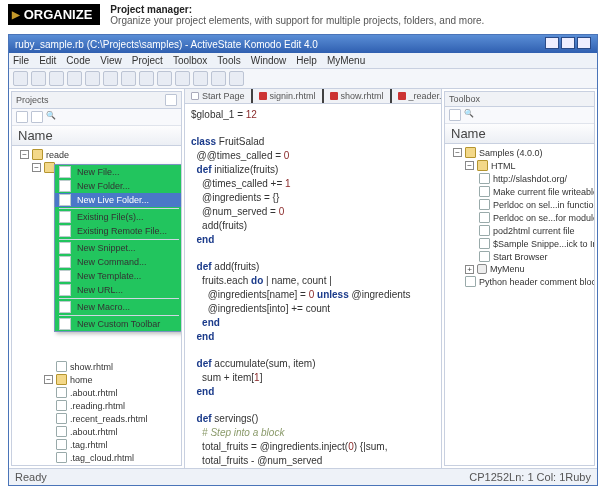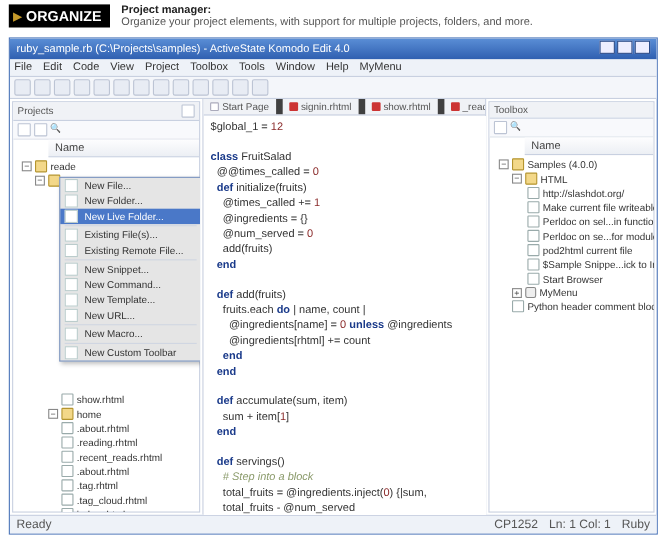--- a/index.html
+++ b/index.html
@@ -13,43 +13,43 @@
 .titlebar { background: linear-gradient(#5a8ed6, #2f5fb0); color: #fff; font-size: 10px; padding: 2px 6px; display: flex; justify-content: space-between; align-items: center; }
 .titlebar .controls span { display: inline-block; width: 14px; height: 12px; background: #eef; border: 1px solid #2a4a88; margin-left: 2px; }
 .menubar { background: #eef2f8; border-bottom: 1px solid #c8d0e0; font-size: 10px; padding: 2px 4px; display: flex; gap: 10px; color: #333; }
 .toolbar { background: #f4f6fa; border-bottom: 1px solid #c8d0e0; padding: 2px 4px; display: flex; gap: 3px; }
 .tool-ico { width: 15px; height: 15px; background: #e8ecf4; border: 1px solid #bcc4d4; border-radius: 2px; }
 .body-row { flex: 1; display: flex; overflow: hidden; }
 .panel { border: 1px solid #c8d0e0; background: #fff; display: flex; flex-direction: column; overflow: hidden; }
 .panel-head { background: #f0f2f6; border-bottom: 1px solid #c8d0e0; font-size: 9px; padding: 2px 4px; color: #555; display: flex; justify-content: space-between; align-items: center; }
 .panel-tools { background: #f8f9fc; border-bottom: 1px solid #e0e4ec; padding: 2px 4px; display: flex; gap: 3px; }
 .mini-ico { width: 12px; height: 12px; border: 1px solid #bcc4d4; background: #fff; border-radius: 1px; }
-.panel-col-head { background: linear-gradient(#fdfdfe,#eceff4); border-bottom: 1px solid #c8d0e0; font-size: 10px; padding: 2px 6px; color: #444; margin-left: 32px; }
+.panel-col-head { background: linear-gradient(#fdfdfe,#eceff4); border-bottom: 1px solid #c8d0e0; font-size: 13px; padding: 2px 6px; color: #444; }
 .tree { flex: 1; overflow: auto; font-size: 9px; color: #333; padding: 2px 2px 6px; position: relative; }
 .tree .row { padding: 1px 0 1px 6px; white-space: nowrap; display: flex; align-items: center; gap: 3px; }
 .tree .ico { width: 11px; height: 11px; flex-shrink: 0; border-radius: 1px; }
 .fold { background: #f3d889; border: 1px solid #b5952f; }
 .file { background: #fff; border: 1px solid #9aa; }
 .html-ico { background: #fff; border: 1px solid #9aa; }
 .exp { width: 9px; height: 9px; border: 1px solid #888; background: #fff; color: #444; font-size: 8px; line-height: 7px; text-align: center; flex-shrink: 0; }
-.ctx-menu { position: absolute; top: 18px; left: 42px; background: #e5e5e5; border: 1px solid #7a94c0; box-shadow: 2px 2px 4px rgba(0,0,0,0.25); font-size: 9px; width: 130px; z-index: 10; }
+.ctx-menu { position: absolute; top: 18px; left: 42px; background: #22c55e; border: 1px solid #7a94c0; box-shadow: 2px 2px 4px rgba(0,0,0,0.25); font-size: 9px; width: 130px; z-index: 10; }
 .ctx-menu .item { padding: 2px 6px 2px 22px; position: relative; display: flex; align-items: center; }
 .ctx-menu .item .mi-ico { position: absolute; left: 4px; width: 12px; height: 12px; border: 1px solid #bcc; background: #fff; }
 .ctx-menu .item.sel { background: #4a78c8; color: #fff; }
 .ctx-menu .sep { border-top: 1px solid #d0d6e2; margin: 1px 4px; }
 .center { flex: 1; display: flex; flex-direction: column; overflow: hidden; border-left: 1px solid #c8d0e0; border-right: 1px solid #c8d0e0; }
 .tabs { background: #f0f2f6; border-bottom: 1px solid #c8d0e0; display: flex; font-size: 9px; overflow: hidden; }
-.tab { padding: 2px 6px; border-right: 6px solid #404040; color: #555; white-space: nowrap; display: flex; align-items: center; gap: 3px; }
+.tab { padding: 2px 6px; border-right: 2px solid #404040; color: #555; white-space: nowrap; display: flex; align-items: center; gap: 3px; }
 .tab .ti { width: 8px; height: 8px; border-radius: 1px; }
 .editor { flex: 1; overflow: auto; font-family: "Courier New", monospace; font-size: 10px; line-height: 13px; padding: 4px 6px; white-space: pre; color: #333; background: #fff; }
 .editor .kw { color: #1a3a8a; font-weight: bold; }
 .editor .num { color: #8a2a2a; }
 .editor .cm { color: #8a9a6a; font-style: italic; }
 .statusbar { background: #eef2f8; border-top: 1px solid #c8d0e0; font-size: 11px; color: #555; padding: 2px 6px; display: flex; justify-content: space-between; }
-.statusbar .right { display: flex; gap: 10px; }
+.statusbar .right { display: flex; }
 .left-wrap { width: 175px; padding: 2px; display: flex; flex-direction: column; }
 .right-wrap { width: 155px; padding: 2px; display: flex; flex-direction: column; }
 .q-ico { color: #777; font-size: 8px; }
 .gear-ico { width: 10px; height: 10px; border: 1px solid #888; border-radius: 2px; background: #eee; }
 .red-dot { width: 8px; height: 8px; background: #c33; border-radius: 1px; }
 </style>
 </head>
 <body>
 
 <div class="banner">
@@ -244,21 +244,21 @@
 <span class="kw">  def</span><span> initialize(fruits)</span>
 <span>    @times_called += </span><span class="num">1</span>
 <span>    @ingredients = {}</span>
 <span>    @num_served = </span><span class="num">0</span>
 <span>    add(fruits)</span>
 <span class="kw">  end</span>
 
 <span class="kw">  def</span><span> add(fruits)</span>
 <span>    fruits.each </span><span class="kw">do</span><span> | name, count |</span>
 <span>      @ingredients[name] = </span><span class="num">0</span><span class="kw"> unless</span><span> @ingredients</span>
-<span>      @ingredients[rhtml] += count</span>
+<span>      @ingredients[into] += count</span>
 <span class="kw">    end</span>
 <span class="kw">  end</span>
 
 <span class="kw">  def</span><span> accumulate(sum, item)</span>
 <span>    sum + item[</span><span class="num">1</span><span>]</span>
 <span class="kw">  end</span>
 
 <span class="kw">  def</span><span> servings()</span>
 <span class="cm">    # Step into a block</span>
 <span>    total_fruits = @ingredients.inject(</span><span class="num">0</span><span>) {|sum,</span>

